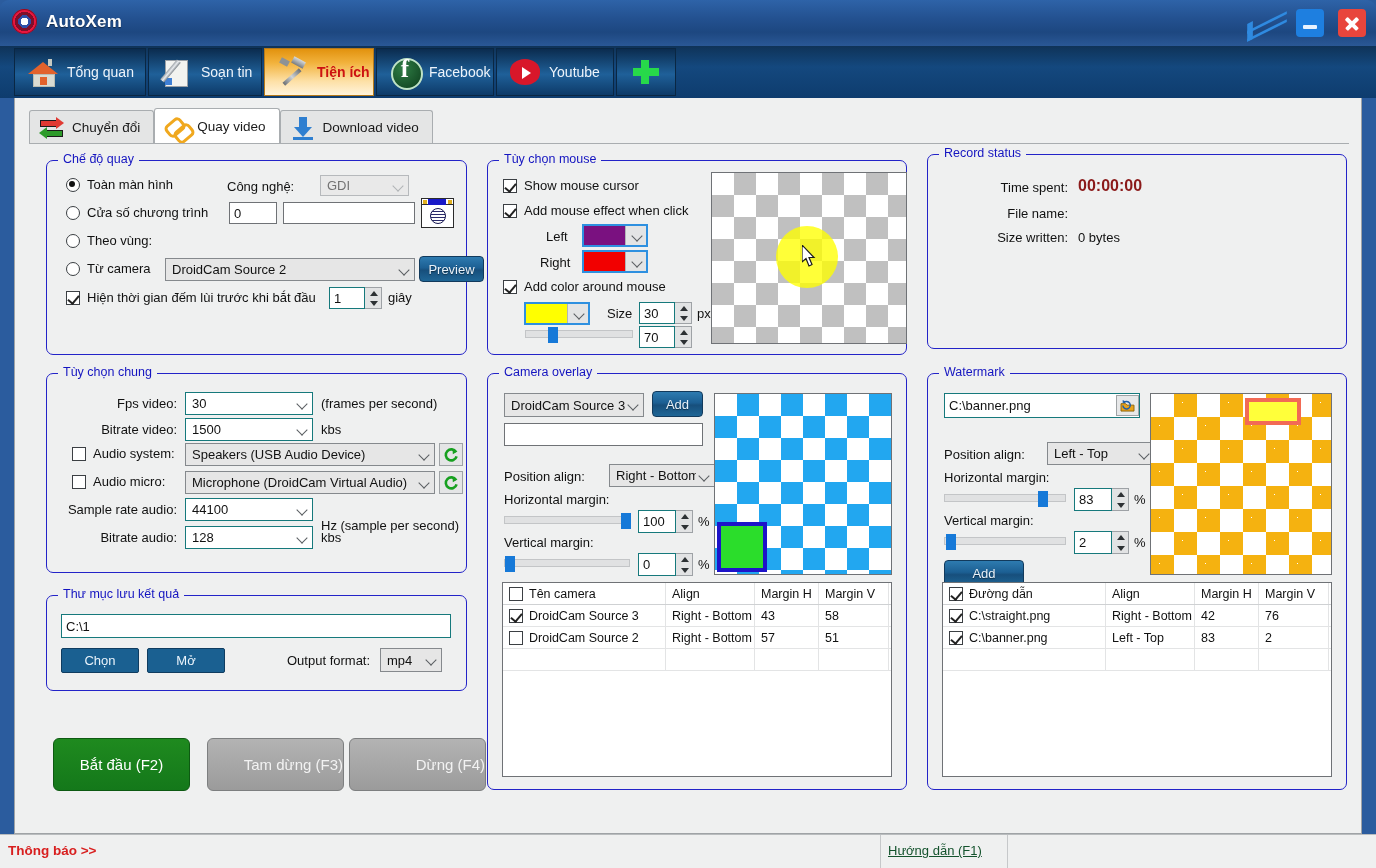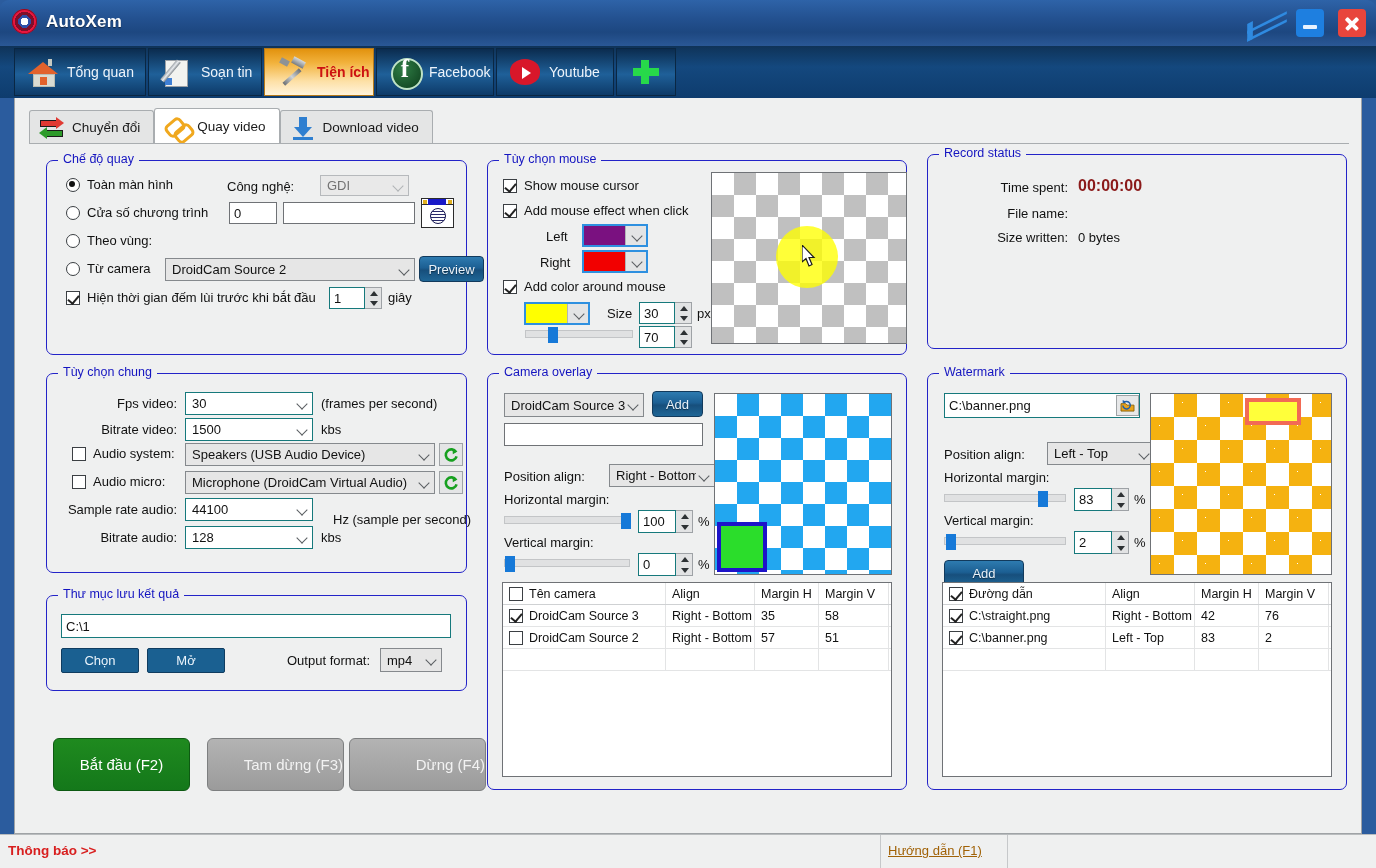--- a/index.html
+++ b/index.html
@@ -222,21 +222,21 @@
   .tbl .row { display: flex; height: 22px; align-items: stretch; border-bottom: 1px solid #e3e4e5; }
   .tbl .row.head { border-bottom: 1px solid #cfd1d3; }
   .tbl .cl { display: flex; align-items: center; padding: 0 6px; font-size: 12.5px; color: #111;
     border-right: 1px solid #e3e4e5; overflow: hidden; white-space: nowrap; }
   .tbl .cl.c0 { gap: 6px; }
 
   
   .statusbar { position: absolute; left: 0; bottom: 0; width: 1376px; height: 34px; background: #eff0f0;
     border-top: 1px solid #b9bcbe; }
   .notice { position: absolute; left: 8px; top: 8px; color: #d81f1f; font-size: 13.5px; font-weight: bold; cursor: pointer; }
-  .guide { position: absolute; left: 888px; top: 8px; color: #a16207; font-size: 13px;
+  .guide { position: absolute; left: 888px; top: 8px; color: #14532d; font-size: 13px;
     text-decoration: underline; cursor: pointer; }
   .guidebox { position: absolute; left: 880px; top: 0; width: 128px; height: 34px; border-left: 1px solid #c6c8ca; border-right: 1px solid #c6c8ca; }
 </style>
 </head>
 <body>
 
 <div id="app">
 
   <div class="titlebar">
     <div class="title-left">
@@ -514,21 +514,21 @@
           <path d="M13 5 A5.5 5.5 0 1 0 13.6 9.4" fill="none" stroke="#17a020" stroke-width="2.6"></path>
           <polygon points="9.5,2 14.5,4.6 9.8,7.2" fill="#17a020"></polygon>
         </svg>
       </div>
 
       <div class="lbl lbl-r" style="position:absolute; left:0; top:128px; width:130px;">Sample rate audio:</div>
       <div class="combo white" style="position:absolute; left:138px; top:124px; width:128px; height:23px;">
         <span class="cv">44100</span>
         <span class="caret"></span>
       </div>
-      <div class="lbl" style="position:absolute; left:274px; top:138px;margin-left:12px;">Hz (sample per second)</div>
+      <div class="lbl" style="position:absolute; left:274px; top:144px;">Hz (sample per second)</div>
 
       <div class="lbl lbl-r" style="position:absolute; left:0; top:156px; width:130px;">Bitrate audio:</div>
       <div class="combo white" style="position:absolute; left:138px; top:152px; width:128px; height:23px;">
         <span class="cv">128</span>
         <span class="caret"></span>
       </div>
       <div class="lbl" style="position:absolute; left:274px; top:156px;">kbs</div>
     </div>
 
     <div class="gbox" style="left:31px; top:497px; width:421px; height:96px;">
@@ -627,21 +627,21 @@
           <div class="cl" style="width:89px;">Align</div>
           <div class="cl" style="width:64px;">Margin H</div>
           <div class="cl" style="width:70px;">Margin V</div>
         </div>
         <div class="row">
           <div class="cl c0" style="width:163px;">
             <span class="chk on"></span>
             <span>DroidCam Source 3</span>
           </div>
           <div class="cl" style="width:89px;">Right - Bottom</div>
-          <div class="cl" style="width:64px;">35</div>
+          <div class="cl" style="width:64px;">43</div>
           <div class="cl" style="width:70px;">58</div>
         </div>
         <div class="row">
           <div class="cl c0" style="width:163px;">
             <span class="chk"></span>
             <span>DroidCam Source 2</span>
           </div>
           <div class="cl" style="width:89px;">Right - Bottom</div>
           <div class="cl" style="width:64px;">57</div>
           <div class="cl" style="width:70px;">51</div>

